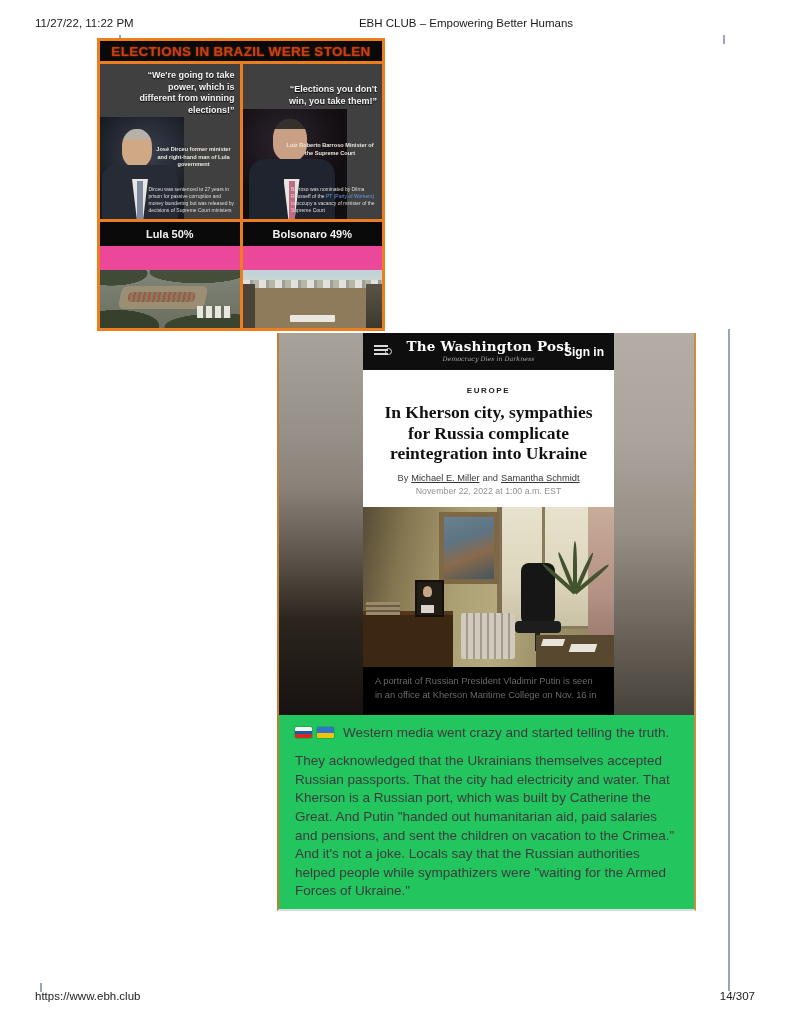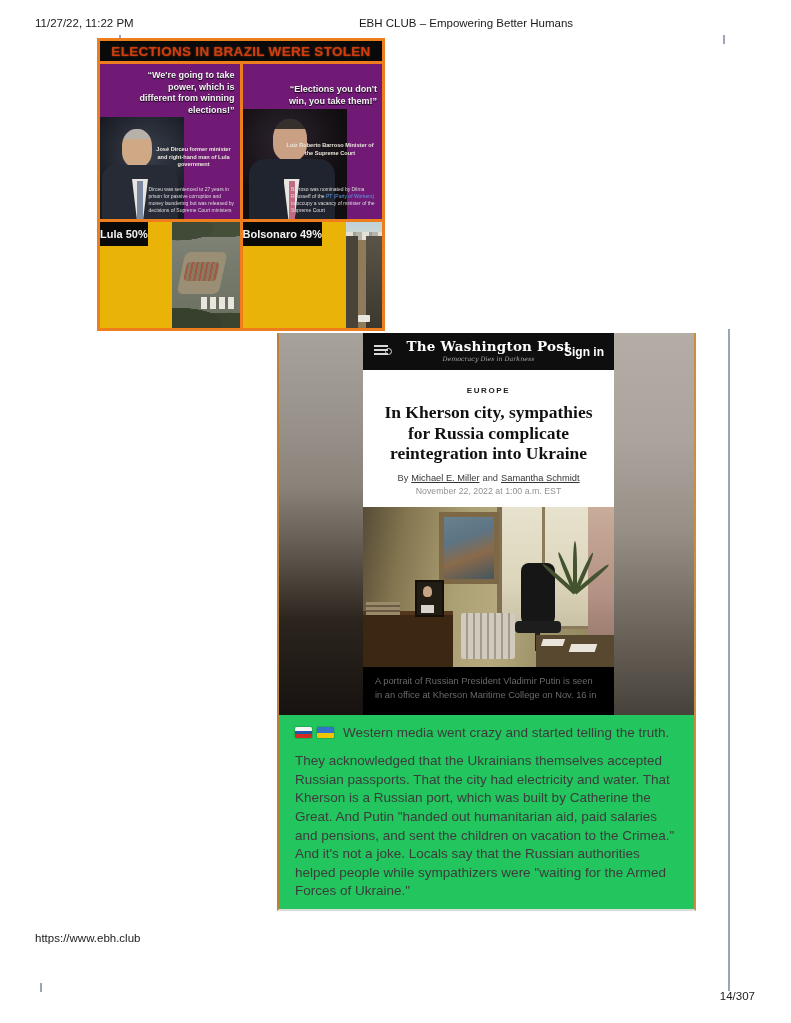--- a/index.html
+++ b/index.html
@@ -3,36 +3,36 @@
 <meta charset="utf-8">
 <style>
   html,body{margin:0;padding:0;background:#ffffff;}
   .page{position:relative;width:791px;height:1023px;background:#fff;overflow:hidden;
         font-family:"Liberation Sans",sans-serif;color:#1a1a1a;}
 
   
   .print-ts{position:absolute;left:35px;top:17px;font-size:11.5px;color:#1a1a1a;}
   .print-title{position:absolute;left:466px;top:17px;transform:translateX(-50%);
                font-size:11.5px;color:#1a1a1a;white-space:nowrap;}
-  .print-url{position:absolute;left:35px;top:932px;font-size:11.5px;color:#1a1a1a;}
+  .print-url{position:absolute;left:35px;top:990px;font-size:11.5px;color:#1a1a1a;}
   .print-page{position:absolute;right:36px;top:990px;font-size:11.5px;color:#1a1a1a;}
 
   
   .vline-right{position:absolute;left:728px;top:329px;width:2px;height:662px;background:#99a3b9;}
   .tick{position:absolute;width:2px;height:9px;background:#9aa4ba;}
   .tick.t1{left:119px;top:35px;} .tick.t2{left:723px;top:35px;} .tick.t3{left:40px;top:983px;}
 
   
   .brazil{position:absolute;left:97px;top:38px;width:288px;height:293px;box-sizing:border-box;
           background:#ed7d1d;border:3px solid #ed7d1d;display:grid;
           grid-template-columns:1fr 1fr;grid-template-rows:20px 155px 1fr;gap:3px;}
   .bz-title{grid-column:1/3;background:#0a0a0a;display:flex;align-items:center;justify-content:center;
             color:#cf3c10;font-weight:bold;font-size:13.5px;letter-spacing:.3px;
             text-shadow:0 0 2px rgba(240,110,20,.55);}
-  .bz-quote-panel{position:relative;background:#701a75;overflow:hidden;}
+  .bz-quote-panel{position:relative;background:#404040;overflow:hidden;}
   .bz-quote{position:relative;z-index:3;color:#f4f4f4;font-weight:bold;font-size:9px;line-height:1.28;
             text-align:right;padding:6px 5px 0 30px;text-shadow:0 1px 1px #000;}
   .bz-quote.right{padding-top:20px;padding-left:44px;}
   .bz-cap{position:absolute;z-index:3;right:4px;top:82px;width:84px;font-size:5.6px;font-weight:bold;
           color:#e9e5da;text-align:center;line-height:1.35;}
   .bz-cap.right{top:78px;width:96px;}
   .bz-note{position:absolute;z-index:3;right:3px;bottom:5px;width:88px;font-size:5px;color:#ddd;
            line-height:1.4;text-align:left;}
   .bz-note .hl{color:#5d9ae0;}
   
@@ -45,21 +45,21 @@
   .barroso .head{left:30px;top:10px;width:34px;height:42px;background:linear-gradient(180deg,#35302c 0 24%,#c9a083 24%);}
   .suit{position:absolute;bottom:0;}
   .dirceu .suit{left:2px;width:76px;height:54px;background:#262b36;border-radius:14px 14px 0 0;}
   .barroso .suit{left:6px;width:86px;height:60px;background:#20242e;border-radius:16px 16px 0 0;}
   .shirt{position:absolute;bottom:0;left:50%;transform:translateX(-50%);width:16px;height:40px;
          background:#e8e6e0;clip-path:polygon(0 0,100% 0,70% 100%,30% 100%);}
   .tie{position:absolute;bottom:0;left:50%;transform:translateX(-50%);width:6px;height:38px;}
   .dirceu .tie{background:#7d8aa0;}
   .barroso .tie{background:#c06a84;}
 
-  .bz-result{position:relative;background:#eab308;display:flex;flex-direction:row;gap:24px;}
+  .bz-result{position:relative;background:#ec4899;display:flex;flex-direction:column;gap:24px;}
   .bz-result-label{height:24px;display:flex;align-items:center;justify-content:center;
                    color:#f2f2f2;font-weight:bold;font-size:11px;background:#0a0a0a;}
   .rally{flex:1;position:relative;overflow:hidden;}
   .rally.lula{background:linear-gradient(180deg,#82857a 0%,#767a6c 45%,#6b6f60 100%);}
   .lula .trees{position:absolute;inset:0;
     background:radial-gradient(ellipse 70px 26px at 12% 96%,#36402c 0 60%,transparent 61%),
                radial-gradient(ellipse 90px 22px at 85% 98%,#3a442e 0 60%,transparent 61%),
                radial-gradient(ellipse 60px 20px at 8% 6%,#414a36 0 60%,transparent 61%),
                radial-gradient(ellipse 80px 18px at 70% 4%,#454e38 0 60%,transparent 61%);}
   .lula .field{position:absolute;left:14%;top:28%;width:62%;height:40%;background:#9a8f74;

